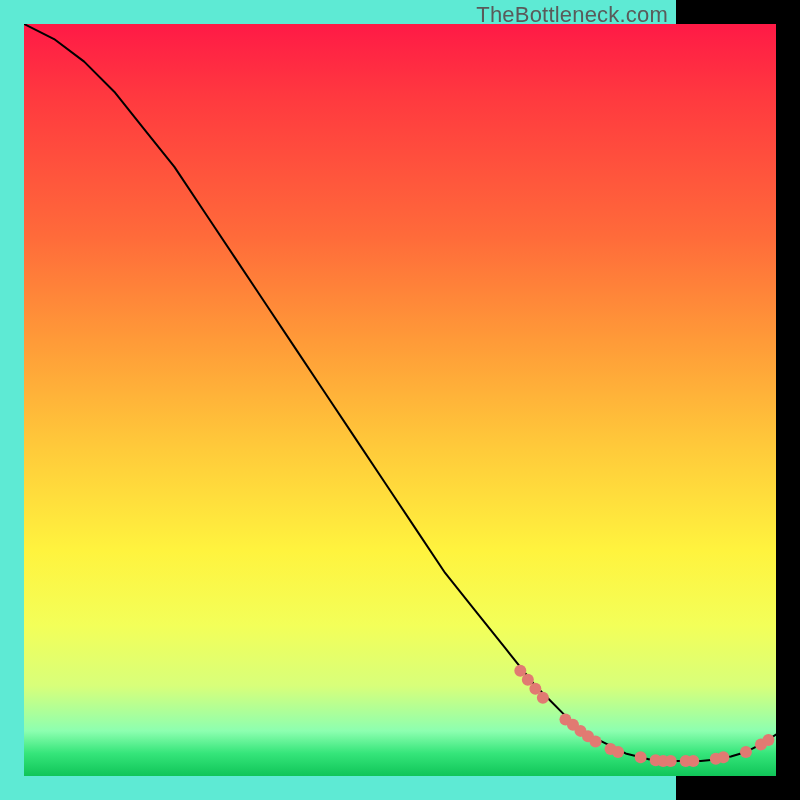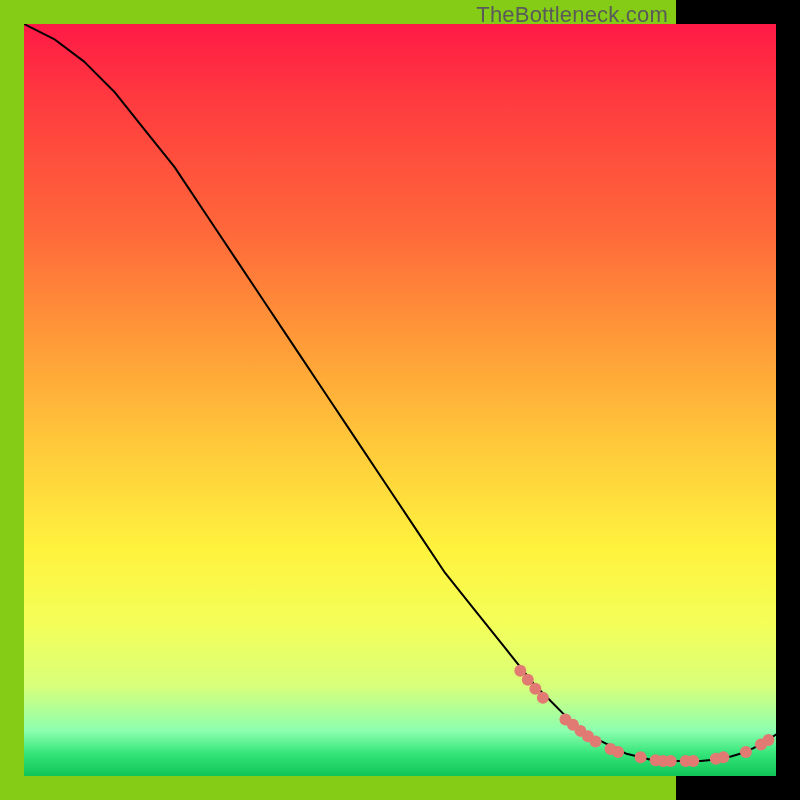--- a/index.html
+++ b/index.html
@@ -8,21 +8,21 @@
     width: 800px;
     height: 800px;
     background: #000;
     overflow: hidden;
     font-family: Arial, Helvetica, sans-serif;
   }
   .frame {
     position: relative;
     width: 676px;
     height: 800px;
-    background: #84cc16;
+    background: #5eead4;
   }
   .plot {
     position: absolute;
     left: 24px;
     top: 24px;
     width: 752px;
     height: 752px;
     
     background: linear-gradient(
       to bottom,

